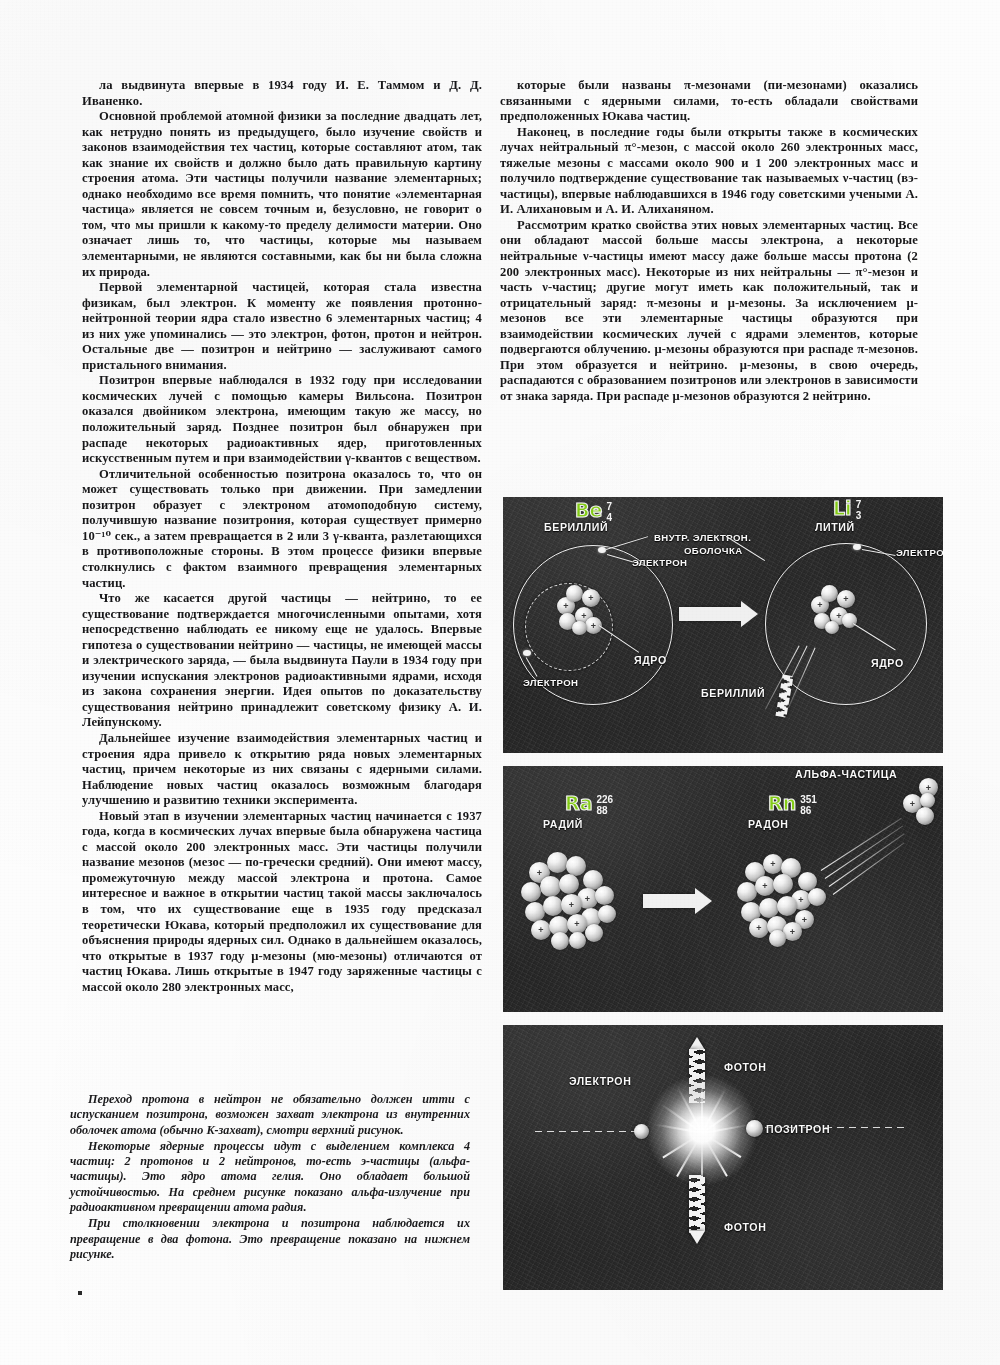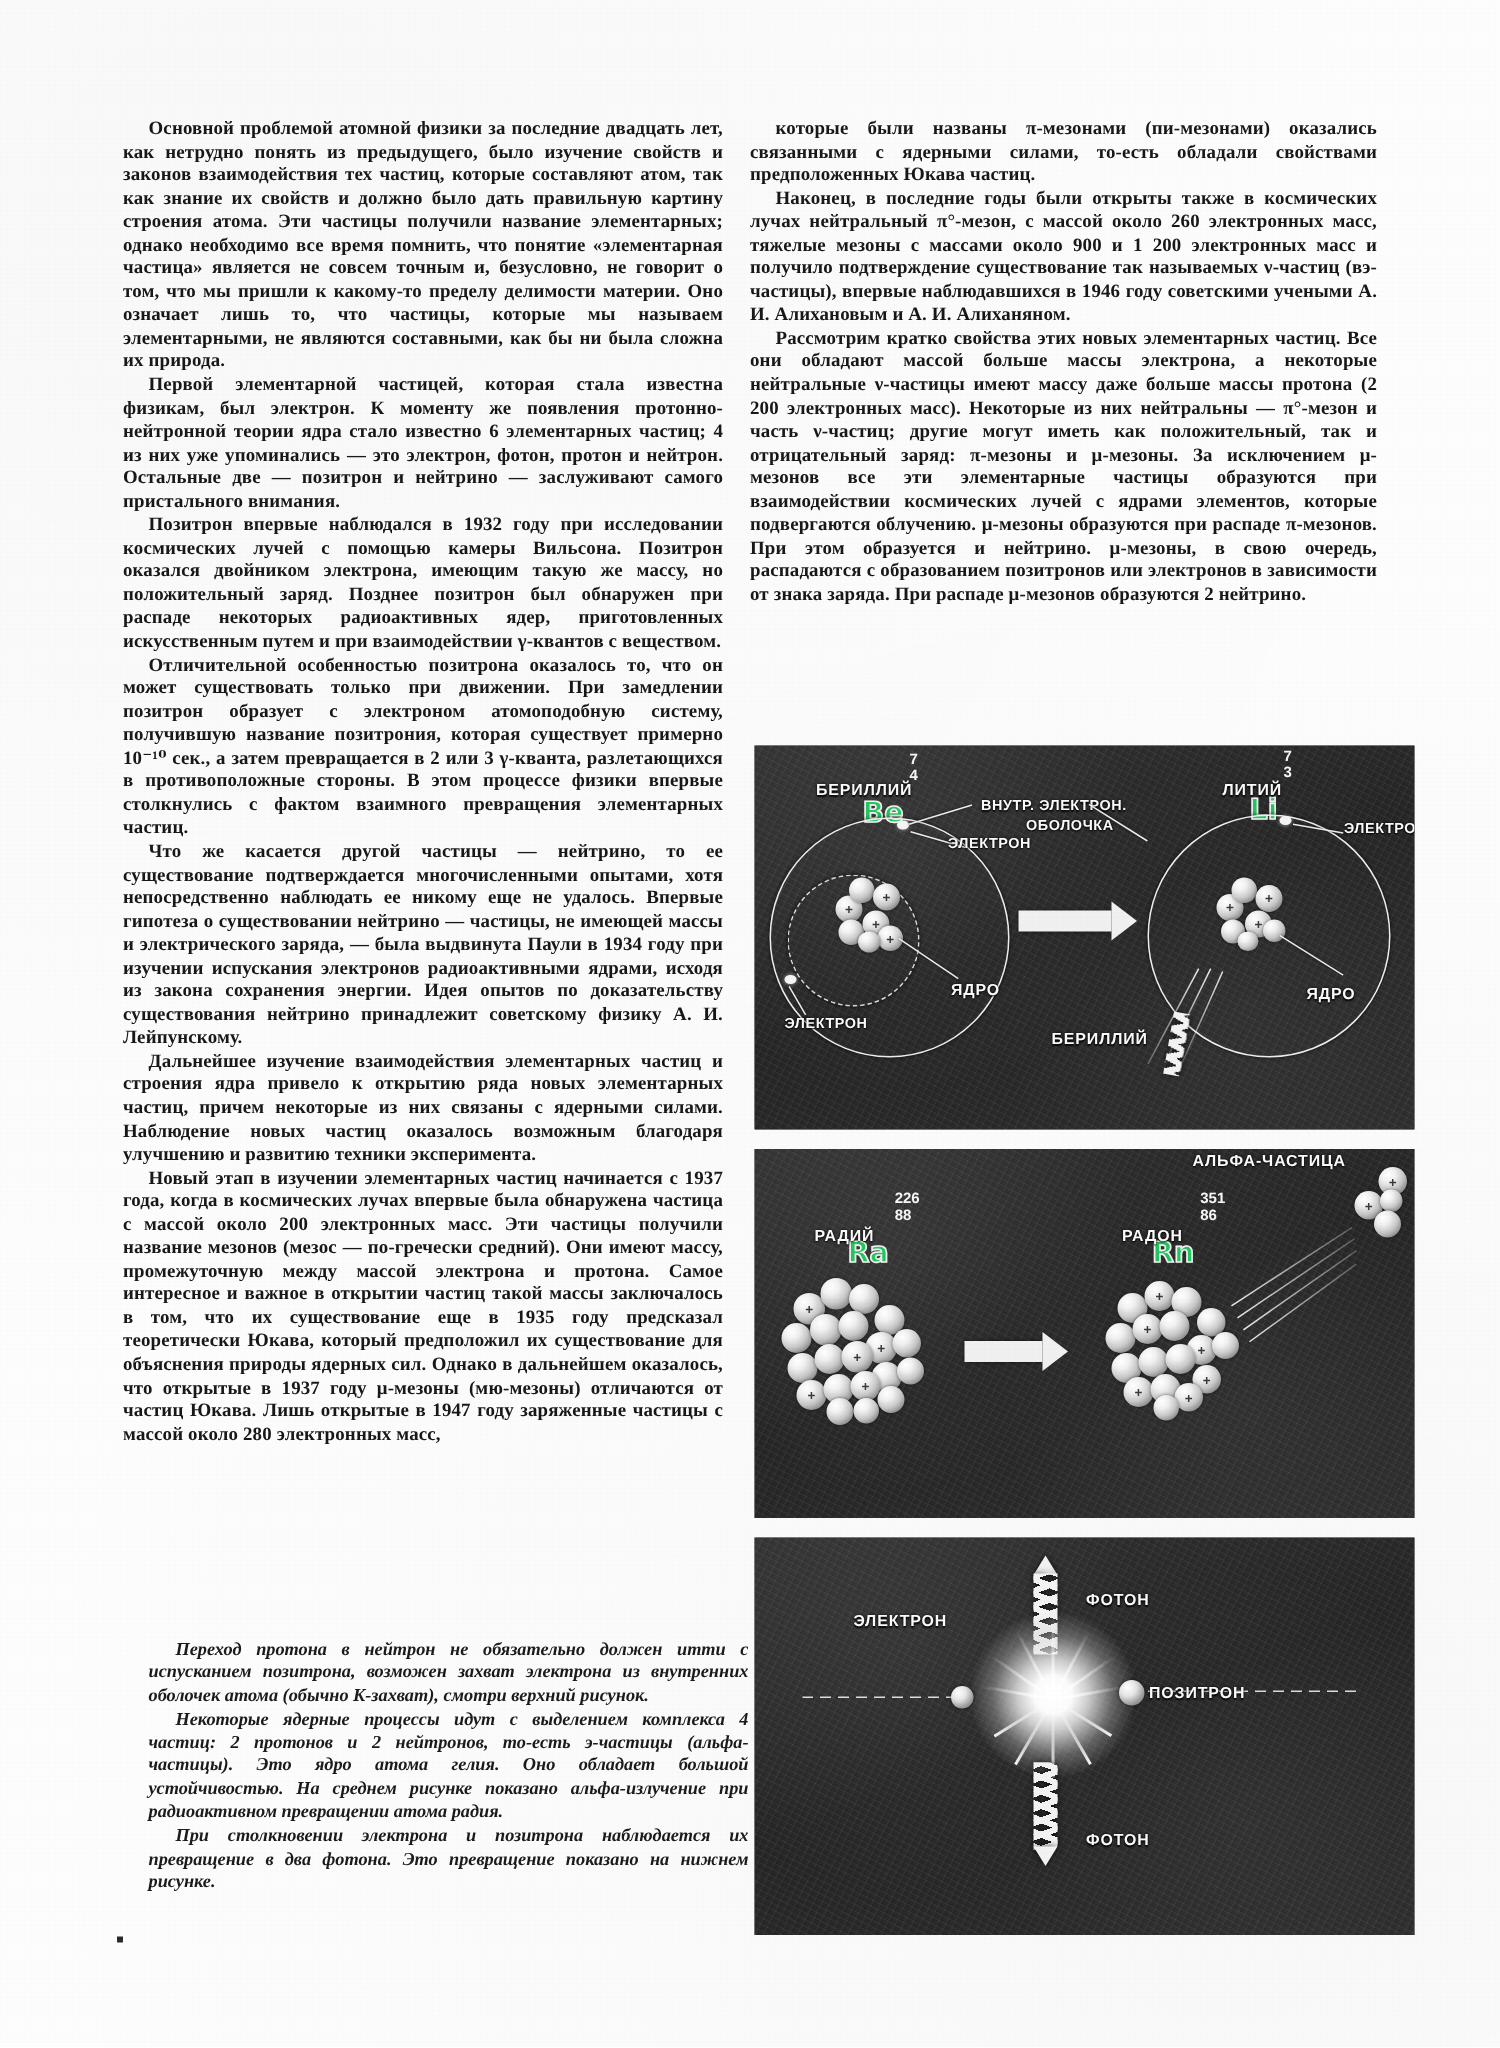--- a/index.html
+++ b/index.html
@@ -52,21 +52,21 @@
   #col-right { left: 500px; width: 418px; }
 
   .col p {
     margin: 0;
     text-indent: 17px;
   }
 
   
   .caption-block {
     position: absolute;
-    left: 99px;
+    left: 70px;
     top: 1092px;
     width: 400px;
     font-style: italic;
     font-size: 12.2px;
     line-height: 15.3px;
     color: #1b1b1d;
     text-align: justify;
     font-weight: 600;
   }
   .caption-block p {
@@ -123,24 +123,23 @@
     position: absolute;
     display: flex;
     align-items: flex-start;
     gap: 4px;
   }
   .elem .sym {
     font-family: "DejaVu Sans", sans-serif;
     font-weight: bold;
     font-size: 19px;
     line-height: 19px;
-    color: #22c55e;
+    color: #84cc16;
     -webkit-text-stroke: 1.1px #f2f2f2;
     text-shadow: 0 0 1px rgba(255,255,255,.6);
-    margin-top: 32px;
   }
   .elem .nums {
     display: flex;
     flex-direction: column;
     font-size: 10px;
     line-height: 10.5px;
     font-weight: bold;
     color: #f6f6f6;
     padding-top: 1px;
   }
@@ -262,20 +261,21 @@
     height: 1.4px;
     background: repeating-linear-gradient(90deg, rgba(238,238,238,.9) 0 7px, rgba(0,0,0,0) 7px 12px);
   }
 </style>
 </head>
 <body>
 
 <div id="page">
 
   <div class="col" id="col-left">
+    <p>ла выдвинута впервые в 1934 году И. Е. Таммом и Д. Д. Иваненко.</p>
     <p>Основной проблемой атомной физики за последние двадцать лет, как нетрудно понять из предыдущего, было изучение свойств и законов взаимодействия тех частиц, которые составляют атом, так как знание их свойств и должно было дать правильную картину строения атома. Эти частицы получили название элементарных; однако необходимо все время помнить, что понятие «элементарная частица» является не совсем точным и, безусловно, не говорит о том, что мы пришли к какому-то пределу делимости материи. Оно означает лишь то, что частицы, которые мы называем элементарными, не являются составными, как бы ни была сложна их природа.</p>
     <p>Первой элементарной частицей, которая стала известна физикам, был электрон. К моменту же появления протонно-нейтронной теории ядра стало известно 6 элементарных частиц; 4 из них уже упоминались — это электрон, фотон, протон и нейтрон. Остальные две — позитрон и нейтрино — заслуживают самого пристального внимания.</p>
     <p>Позитрон впервые наблюдался в 1932 году при исследовании космических лучей с помощью камеры Вильсона. Позитрон оказался двойником электрона, имеющим такую же массу, но положительный заряд. Позднее позитрон был обнаружен при распаде некоторых радиоактивных ядер, приготовленных искусственным путем и при взаимодействии γ-квантов с веществом.</p>
     <p>Отличительной особенностью позитрона оказалось то, что он может существовать только при движении. При замедлении позитрон образует с электроном атомоподобную систему, получившую название позитрония, которая существует примерно 10⁻¹⁰ сек., а затем превращается в 2 или 3 γ-кванта, разлетающихся в противоположные стороны. В этом процессе физики впервые столкнулись с фактом взаимного превращения элементарных частиц.</p>
     <p>Что же касается другой частицы — нейтрино, то ее существование подтверждается многочисленными опытами, хотя непосредственно наблюдать ее никому еще не удалось. Впервые гипотеза о существовании нейтрино — частицы, не имеющей массы и электрического заряда, — была выдвинута Паули в 1934 году при изучении испускания электронов радиоактивными ядрами, исходя из закона сохранения энергии. Идея опытов по доказательству существования нейтрино принадлежит советскому физику А. И. Лейпунскому.</p>
     <p>Дальнейшее изучение взаимодействия элементарных частиц и строения ядра привело к открытию ряда новых элементарных частиц, причем некоторые из них связаны с ядерными силами. Наблюдение новых частиц оказалось возможным благодаря улучшению и развитию техники эксперимента.</p>
     <p>Новый этап в изучении элементарных частиц начинается с 1937 года, когда в космических лучах впервые была обнаружена частица с массой около 200 электронных масс. Эти частицы получили название мезонов (мезос — по-гречески средний). Они имеют массу, промежуточную между массой электрона и протона. Самое интересное и важное в открытии частиц такой массы заключалось в том, что их существование еще в 1935 году предсказал теоретически Юкава, который предположил их существование для объяснения природы ядерных сил. Однако в дальнейшем оказалось, что открытые в 1937 году μ-мезоны (мю-мезоны) отличаются от частиц Юкава. Лишь открытые в 1947 году заряженные частицы с массой около 280 электронных масс,</p>
   </div>
 
   <div class="caption-block">

